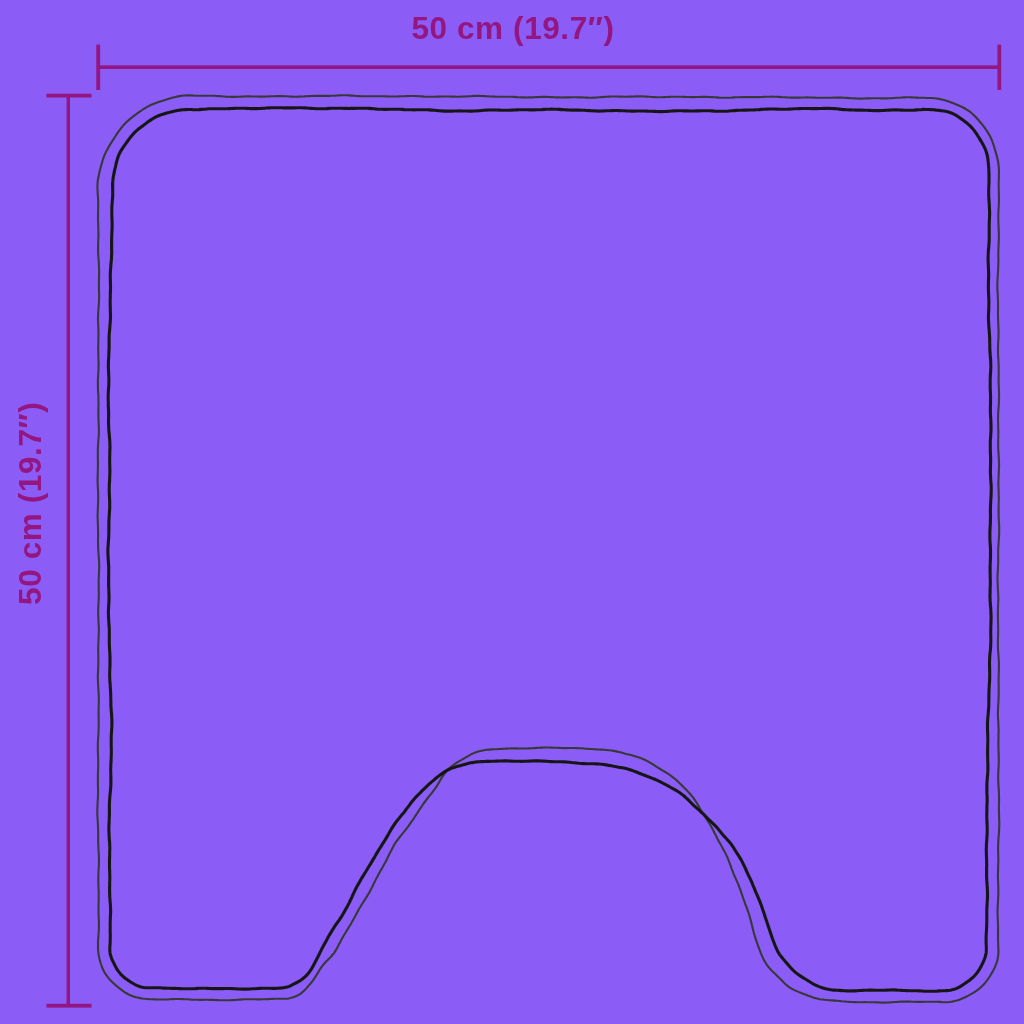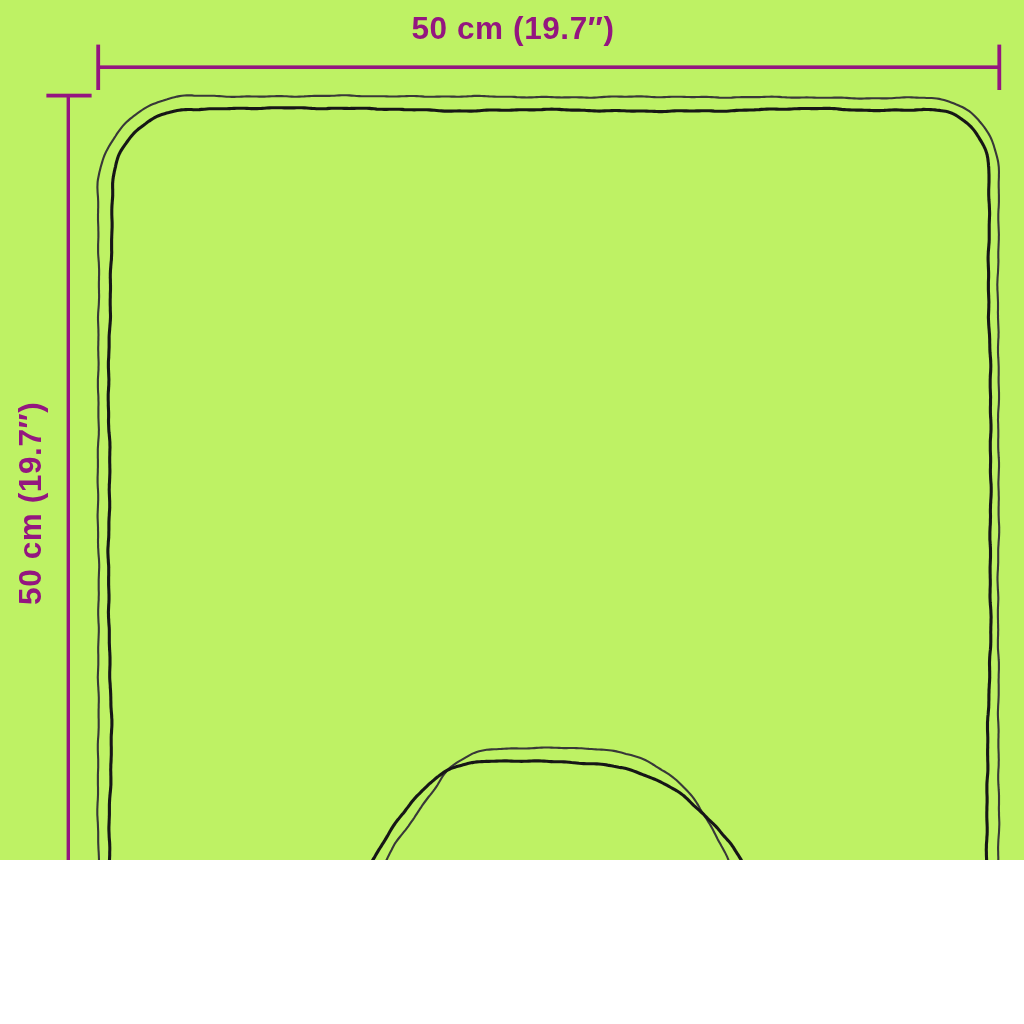--- a/index.html
+++ b/index.html
@@ -1,16 +1,16 @@
 <!DOCTYPE html>
 <html><head>
 <meta charset="utf-8">
 <style>
   html,body{margin:0;padding:0;background:#ffffff;}
-  .wrap{position:relative;width:1024px;height:860px;background:#bef264;overflow:hidden;text-align:right;}
+  .wrap{position:relative;width:1024px;height:1024px;background:#8b5cf6;overflow:hidden;text-align:right;}
   svg{position:absolute;left:0;top:0;}
   text{font-family:"Liberation Sans",sans-serif;font-weight:bold;fill:#941680;}
 </style>
 </head>
 <body>
 <div class="wrap">
 <svg width="1024" height="1024" viewBox="0 0 1024 1024">
   <defs>
     <filter id="soft" x="-5%" y="-5%" width="110%" height="110%">
       <feGaussianBlur stdDeviation="0.5"></feGaussianBlur>

